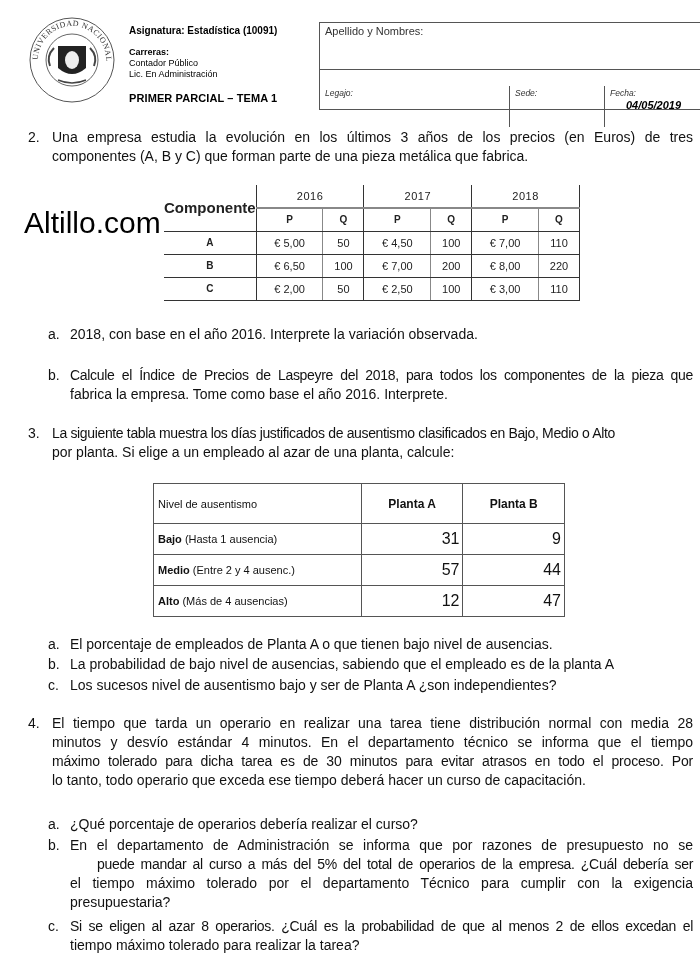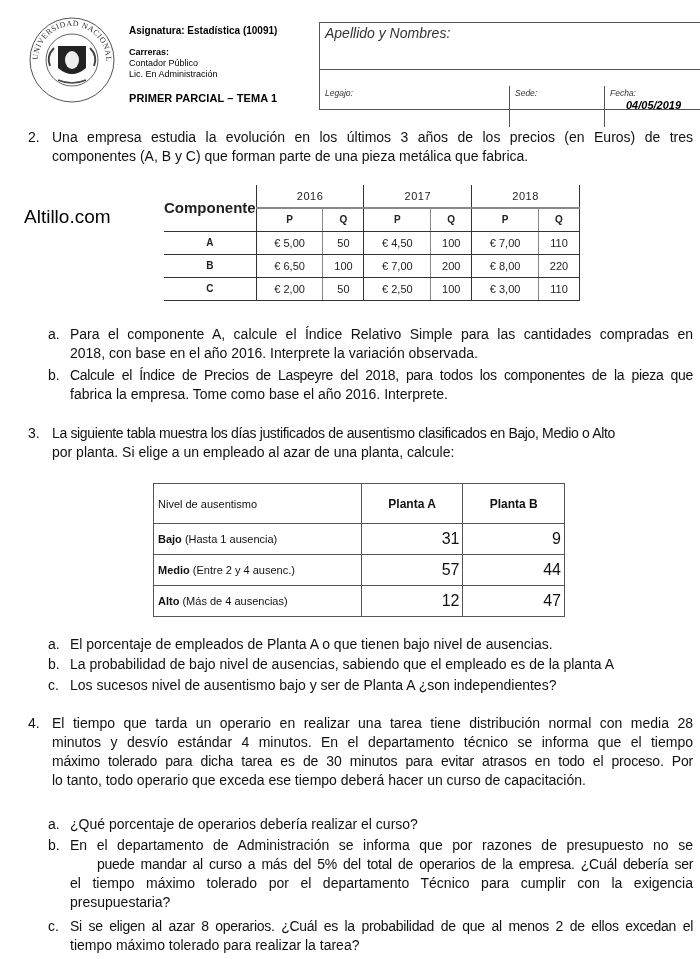--- a/index.html
+++ b/index.html
@@ -10,36 +10,36 @@
   .logo { position: absolute; left: 28px; top: 16px; width: 88px; height: 88px; }
   .hdr-left { position: absolute; left: 129px; top: 25px; font-family: "Liberation Sans", sans-serif; }
   .hdr-left .subject { font-size: 10px; font-weight: bold; line-height: 11px; }
   .hdr-left .careers-label { font-size: 9px; font-weight: bold; margin-top: 11px; line-height: 11px; }
   .hdr-left .career { font-size: 9px; line-height: 11px; }
   .hdr-left .exam-title { font-size: 11px; font-weight: bold; margin-top: 12px; letter-spacing: 0.1px; }
 
   .hdr-box { position: absolute; left: 319px; top: 22px; width: 381px; height: 88px; border: 1px solid #555; border-right: none; }
   .hdr-box .row1 { position: absolute; left: 0; top: 0; width: 100%; height: 47px; border-bottom: 1px solid #555; }
   .hdr-box .cell { position: absolute; top: 63px; height: 41px; font-size: 8.5px; padding: 2px 5px; color: #333; font-style: italic; }
-  .hdr-box .lbl { font-size: 14px; color: #333; padding: 2px 5px; font-style: italic; }
+  .hdr-box .lbl { font-size: 11px; color: #333; padding: 2px 5px; }
   .hdr-box .c1 { left: 0; width: 190px; border-right: 1px solid #555; }
   .hdr-box .c2 { left: 190px; width: 95px; border-right: 1px solid #555; }
   .hdr-box .c3 { left: 285px; width: 96px; }
   .hdr-box .date { font-size: 11px; font-weight: bold; color: #000; margin-left: 16px; margin-top: 1px; }
 
   
   .txt { font-family: "Liberation Sans Narrow", "Liberation Sans", sans-serif; font-size: 14px; line-height: 19px; color: #111; position: absolute; text-align: justify; }
   .q { left: 28px; width: 665px; }
   .q .num { position: absolute; left: 0; top: 0; }
   .q .body { margin-left: 24px; display: block; }
   .sub { left: 48px; width: 645px; }
   .sub .num { position: absolute; left: 0; top: 0; }
   .sub .body { margin-left: 22px; display: block; }
 
-  .watermark { position: absolute; left: 24px; top: 206px; font-size: 19px; font-family: "Liberation Sans", sans-serif; color: #000; }
+  .watermark { position: absolute; left: 24px; top: 206px; font-size: 30px; font-family: "Liberation Sans", sans-serif; color: #000; }
 
   
   table { border-collapse: collapse; }
   .t1 { position: absolute; left: 164px; top: 185px; width: 416px; font-family: "Liberation Sans", sans-serif; font-size: 11px; color: #222; }
   .t1 td, .t1 th { height: 23px; text-align: center; font-weight: normal; padding: 0; }
   .t1 .hdr-comp { font-size: 15px; font-weight: bold; width: 76px; border-bottom: 1px solid #333; border-right: 1px solid #333; }
   .t1 .year { border-right: 1px solid #333; border-bottom: 2px solid #888; letter-spacing: 0.5px; text-align: center; }
   .t1 .pq { font-weight: bold; font-size: 10px; border-bottom: 1px solid #333; }
   .t1 .pcol { border-right: 1px solid #888; }
   .t1 .qcol { border-right: 1px solid #333; }
@@ -153,21 +153,20 @@
       <td class="pcol">€ 2,50</td>
       <td class="qcol">100</td>
       <td class="pcol">€ 3,00</td>
       <td class="qcol">110</td>
     </tr>
   </tbody>
 </table>
 
 <div class="txt sub" style="top:325px;">
   <span class="num">a.</span>
-  <span class="body" style="text-align-last: justify;">Para el componente A, calcule el Índice Relativo Simple para las cantidades compradas en</span>
   <span class="body">2018, con base en el año 2016.  Interprete la variación observada.</span>
 </div>
 <div class="txt sub" style="top:366px;">
   <span class="num">b.</span>
   <span class="body" style="text-align-last: justify; letter-spacing:-0.3px;">Calcule el Índice de Precios de Laspeyre del 2018, para todos los componentes de la pieza que</span>
   <span class="body">fabrica la empresa.  Tome como base el año 2016.  Interprete.</span>
 </div>
 
 <div class="txt q" style="top:424px;">
   <span class="num">3.</span>

